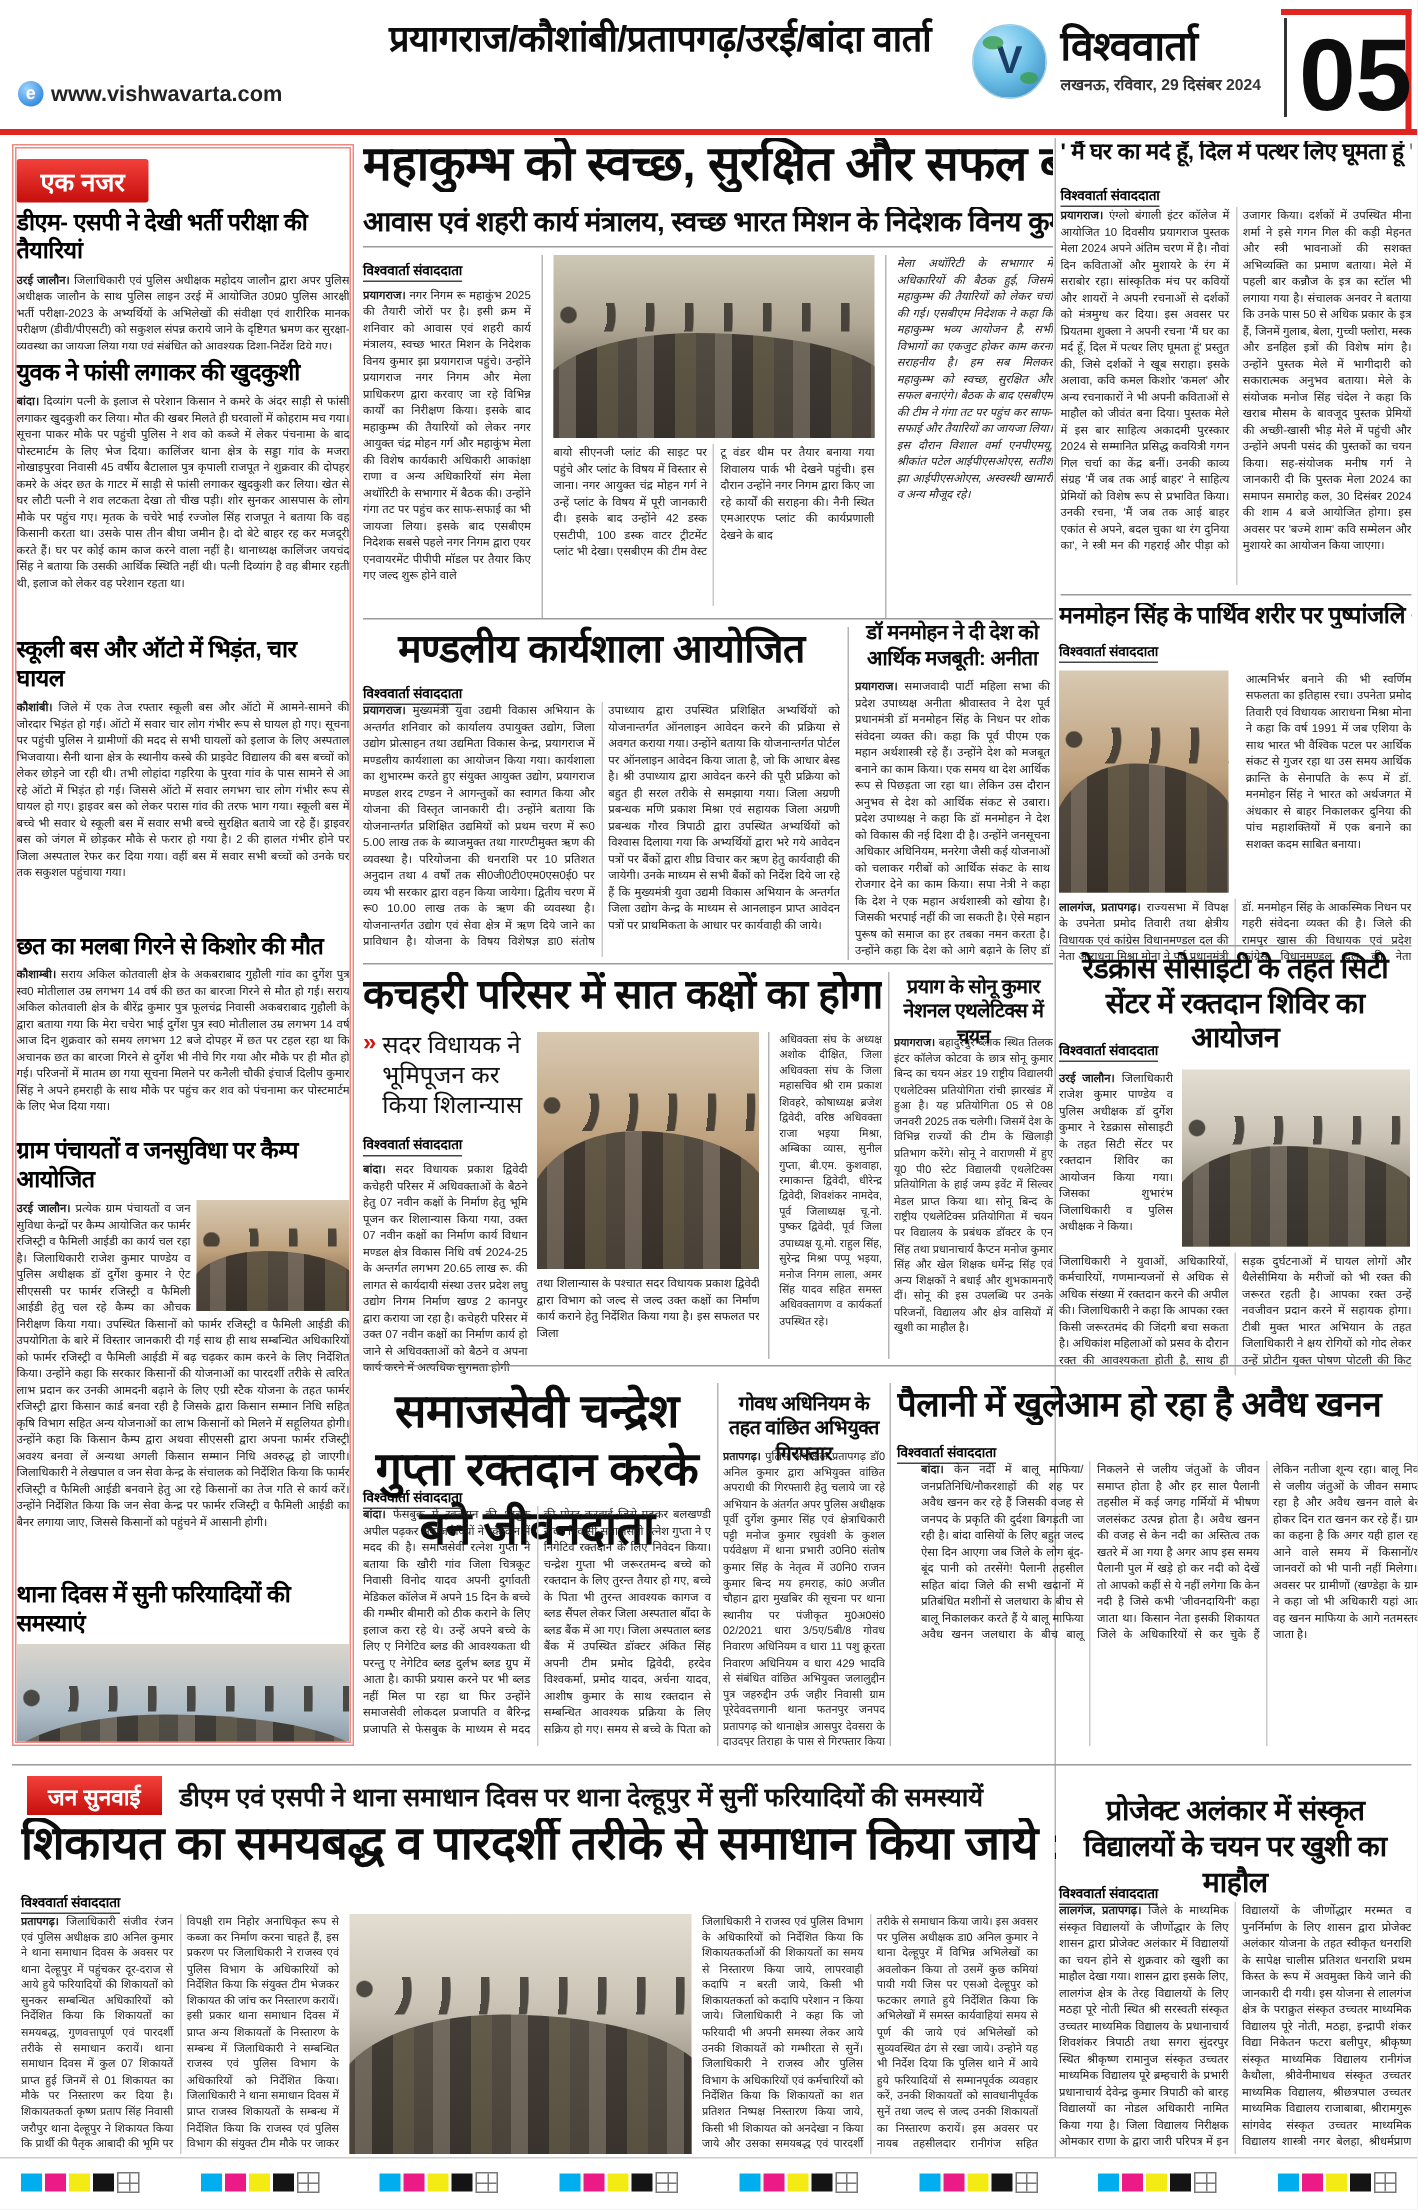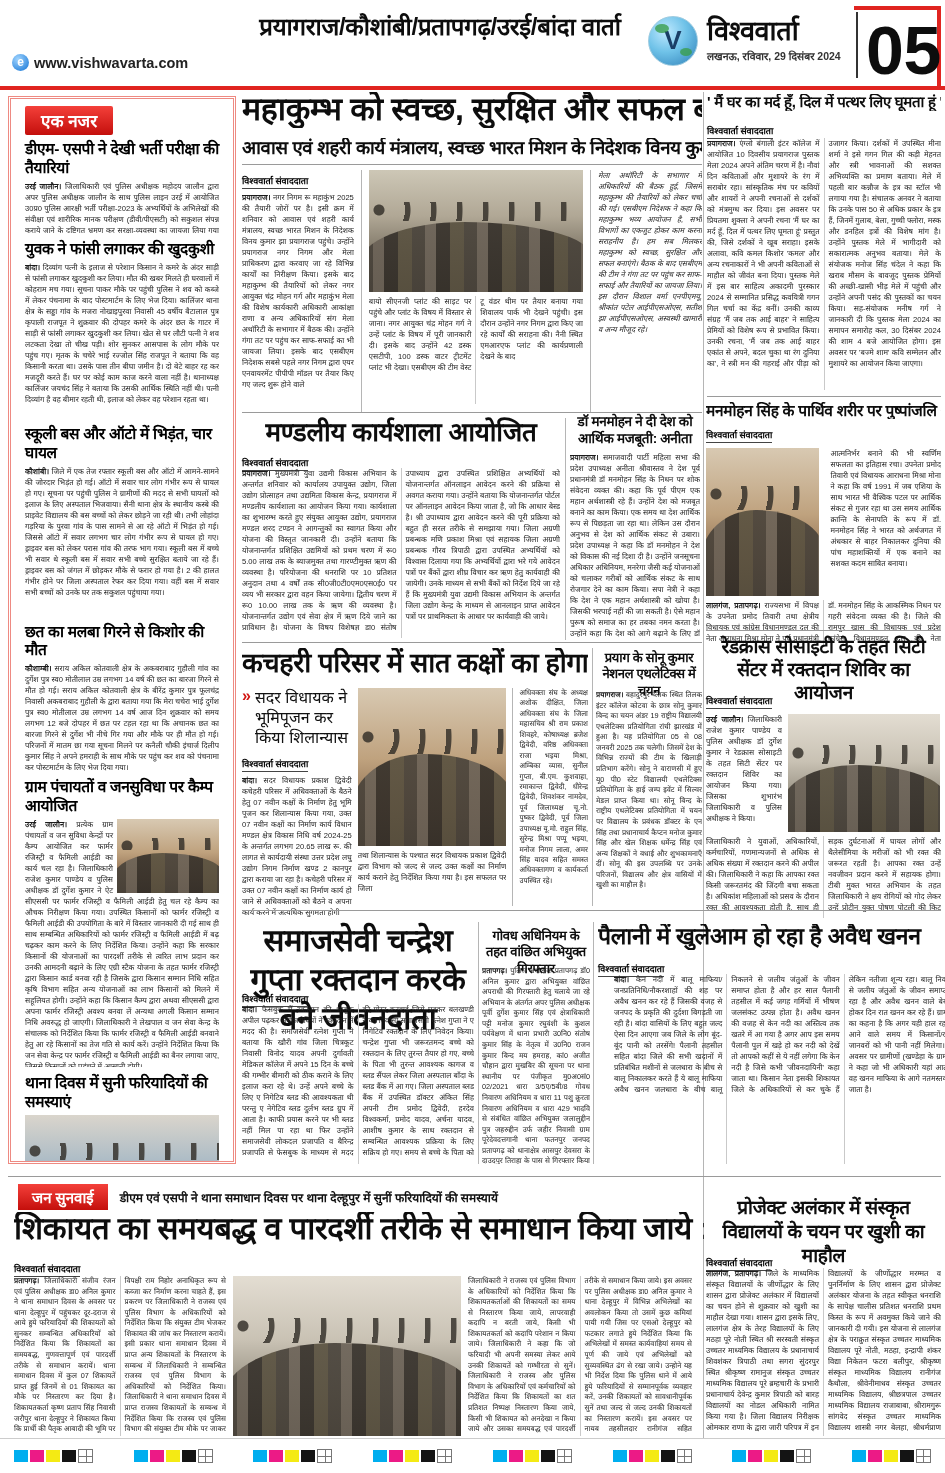--- a/index.html
+++ b/index.html
@@ -58,21 +58,21 @@
     </span>
     <span>
       <span class="hd" style="font-size:27px;display:block;">विश्ववार्ता</span>
       <span style="font-size:10.5px;font-weight:bold;color:#333;display:block;margin-top:3px;">लखनऊ,   रविवार, 29 दिसंबर 2024</span>
     </span>
   </div>
 
   <div class="abs" style="left:856px;top:12px;width:2px;height:66px;background:#333;"></div>
   <div class="abs hd" style="left:866px;top:12px;width:66px;font-size:68px;text-align:center;">05</div>
 
-  <div class="abs" style="left:8px;top:96px;width:228px;height:1068px;border:3px double #ee8a82;padding:7px 14px;box-sizing:border-box;overflow:hidden;">
+  <div class="abs" style="left:8px;top:96px;width:228px;height:1068px;border:3px double #ee8a82;padding:7px 0;box-sizing:border-box;overflow:hidden;">
     <span class="kicker-label" style="display:inline-block;font-size:17px;padding:3px 16px;border-radius:2px;">एक नजर</span>
 
     <div class="sn-art">
       <div class="sn-head">डीएम- एसपी ने देखी भर्ती परीक्षा की तैयारियां</div>
       <div class="body-txt" style="height:52px;"><span class="dateline">उरई जालौन।</span> <span>जिलाधिकारी एवं पुलिस अधीक्षक महोदय जालौन द्वारा अपर पुलिस अधीक्षक जालौन के साथ पुलिस लाइन उरई में आयोजित उ0प्र0 पुलिस आरक्षी भर्ती परीक्षा-2023 के अभ्यर्थियों के अभिलेखों की संवीक्षा एवं शारीरिक मानक परीक्षण (डीवी/पीएसटी) को सकुशल संपन्न कराये जाने के दृष्टिगत भ्रमण कर सुरक्षा-व्यवस्था का जायजा लिया गया एवं संबंधित को आवश्यक दिशा-निर्देश दिये गए।</span></div>
     </div>
 
     <div class="sn-art">
       <div class="sn-head">युवक ने फांसी लगाकर की खुदकुशी</div>
       <div class="body-txt" style="height:156px;"><span class="dateline">बांदा।</span> <span>दिव्यांग पत्नी के इलाज से परेशान किसान ने कमरे के अंदर साड़ी से फांसी लगाकर खुदकुशी कर लिया। मौत की खबर मिलते ही घरवालों में कोहराम मच गया। सूचना पाकर मौके पर पहुंची पुलिस ने शव को कब्जे में लेकर पंचनामा के बाद पोस्टमार्टम के लिए भेज दिया। कालिंजर थाना क्षेत्र के सड्डा गांव के मजरा नोखाइपुरवा निवासी 45 वर्षीय बैटालाल पुत्र कृपाली राजपूत ने शुक्रवार की दोपहर कमरे के अंदर छत के गाटर में साड़ी से फांसी लगाकर खुदकुशी कर लिया। खेत से घर लौटी पत्नी ने शव लटकता देखा तो चीख पड़ी। शोर सुनकर आसपास के लोग मौके पर पहुंच गए। मृतक के चचेरे भाई रज्जोल सिंह राजपूत ने बताया कि वह किसानी करता था। उसके पास तीन बीघा जमीन है। दो बेटे बाहर रह कर मजदूरी करते हैं। घर पर कोई काम काज करने वाला नहीं है। थानाध्यक्ष कालिंजर जयचंद सिंह ने बताया कि उसकी आर्थिक स्थिति नहीं थी। पत्नी दिव्यांग है वह बीमार रहती थी, इलाज को लेकर वह परेशान रहता था।</span></div>
@@ -221,21 +221,21 @@
   <div class="abs vrule" style="left:593px;top:922px;height:242px;"></div>
 
   <div class="abs hd" style="left:598px;top:924px;width:343px;font-size:23px;white-space:nowrap;overflow:hidden;">पैलानी में खुलेआम हो रहा है अवैध खनन</div>
   <div class="abs" style="left:598px;top:958px;"><span class="byline">विश्ववार्ता संवाददाता</span></div>
   <div class="abs body-txt cols3" style="left:598px;top:974px;width:343px;height:190px;"><span class="dateline">बांदा।</span> <span>केन नदी में बालू माफिया/जनप्रतिनिधि/नौकरशाहों की शह पर अवैध खनन कर रहे हैं जिसकी वजह से जनपद के प्रकृति की दुर्दशा बिगड़ती जा रही है। बांदा वासियों के लिए बहुत जल्द ऐसा दिन आएगा जब जिले के लोग बूंद-बूंद पानी को तरसेंगे! पैलानी तहसील सहित बांदा जिले की सभी खदानों में प्रतिबंधित मशीनों से जलधारा के बीच से बालू निकालकर करते हैं ये बालू माफिया अवैध खनन जलधारा के बीच बालू निकलने से जलीय जंतुओं के जीवन समाप्त होता है और हर साल पैलानी तहसील में कई जगह गर्मियों में भीषण जलसंकट उत्पन्न होता है। अवैध खनन की वजह से केन नदी का अस्तित्व तक खतरे में आ गया है अगर आप इस समय पैलानी पुल में खड़े हो कर नदी को देखें तो आपको कहीं से ये नहीं लगेगा कि केन नदी है जिसे कभी 'जीवनदायिनी' कहा जाता था। किसान नेता इसकी शिकायत जिले के अधिकारियों से कर चुके हैं लेकिन नतीजा शून्य रहा। बालू निकलने से जलीय जंतुओं के जीवन समाप्त हो रहा है और अवैध खनन वाले बेखौफ होकर दिन रात खनन कर रहे हैं। ग्रामीणों का कहना है कि अगर यही हाल रहा तो आने वाले समय में किसानों/खेतों/जानवरों को भी पानी नहीं मिलेगा। इस अवसर पर ग्रामीणों (खण्डेहा के ग्रामीण) ने कहा जो भी अधिकारी यहां आता है वह खनन माफिया के आगे नतमस्तक हो जाता है।</span></div>
 
   <div class="abs hrule" style="left:8px;top:1176px;width:933px;"></div>
 
   <div class="abs" style="left:18px;top:1184px;display:flex;align-items:center;gap:12px;">
     <span class="kicker-label" style="font-size:15px;padding:3px 14px;">जन सुनवाई</span>
-    <span style="font-weight:bold;font-size:12px;">डीएम एवं एसपी ने थाना समाधान दिवस पर थाना देल्हूपुर में सुनीं फरियादियों की समस्यायें</span>
+    <span style="font-weight:bold;font-size:17px;">डीएम एवं एसपी ने थाना समाधान दिवस पर थाना देल्हूपुर में सुनीं फरियादियों की समस्यायें</span>
   </div>
 
   <div class="abs hd" style="left:14px;top:1212px;width:690px;font-size:31px;white-space:nowrap;overflow:hidden;">शिकायत का समयबद्ध व पारदर्शी तरीके से समाधान किया जाये : डीएम</div>
 
   <div class="abs" style="left:14px;top:1258px;"><span class="byline">विश्ववार्ता संवाददाता</span></div>
 
   <div class="abs" style="left:14px;top:1276px;width:690px;height:160px;display:flex;gap:7px;">
     <div class="body-txt cols2" style="width:212px;height:160px;font-size:7.3px;"><span class="dateline">प्रतापगढ़।</span> <span>जिलाधिकारी संजीव रंजन एवं पुलिस अधीक्षक डा0 अनिल कुमार ने थाना समाधान दिवस के अवसर पर थाना देल्हूपुर में पहुंचकर दूर-दराज से आये हुये फरियादियों की शिकायतों को सुनकर सम्बन्धित अधिकारियों को निर्देशित किया कि शिकायतों का समयबद्ध, गुणवत्तापूर्ण एवं पारदर्शी तरीके से समाधान करायें। थाना समाधान दिवस में कुल 07 शिकायतें प्राप्त हुई जिनमें से 01 शिकायत का मौके पर निस्तारण कर दिया है। शिकायतकर्ता कृष्ण प्रताप सिंह निवासी जरौपुर थाना देल्हूपुर ने शिकायत किया कि प्रार्थी की पैतृक आबादी की भूमि पर विपक्षी राम निहोर अनाधिकृत रूप से कब्जा कर निर्माण करना चाहते हैं, इस प्रकरण पर जिलाधिकारी ने राजस्व एवं पुलिस विभाग के अधिकारियों को निर्देशित किया कि संयुक्त टीम भेजकर शिकायत की जांच कर निस्तारण करायें। इसी प्रकार थाना समाधान दिवस में प्राप्त अन्य शिकायतों के निस्तारण के सम्बन्ध में जिलाधिकारी ने सम्बन्धित राजस्व एवं पुलिस विभाग के अधिकारियों को निर्देशित किया। जिलाधिकारी ने थाना समाधान दिवस में प्राप्त राजस्व शिकायतों के सम्बन्ध में निर्देशित किया कि राजस्व एवं पुलिस विभाग की संयुक्त टीम मौके पर जाकर राजस्व सम्बन्धित प्रकरणों का जल्द से जल्द निस्तारण करायें, इसमें किसी भी स्तर पर लापरवाही न बरतें अन्यथा की स्थिति में सम्बन्धित के विरूद्ध कार्यवाई की जायेगी।</span></div>
     <div class="photo room" style="width:228px;height:160px;">
         <span class="heads"></span>

